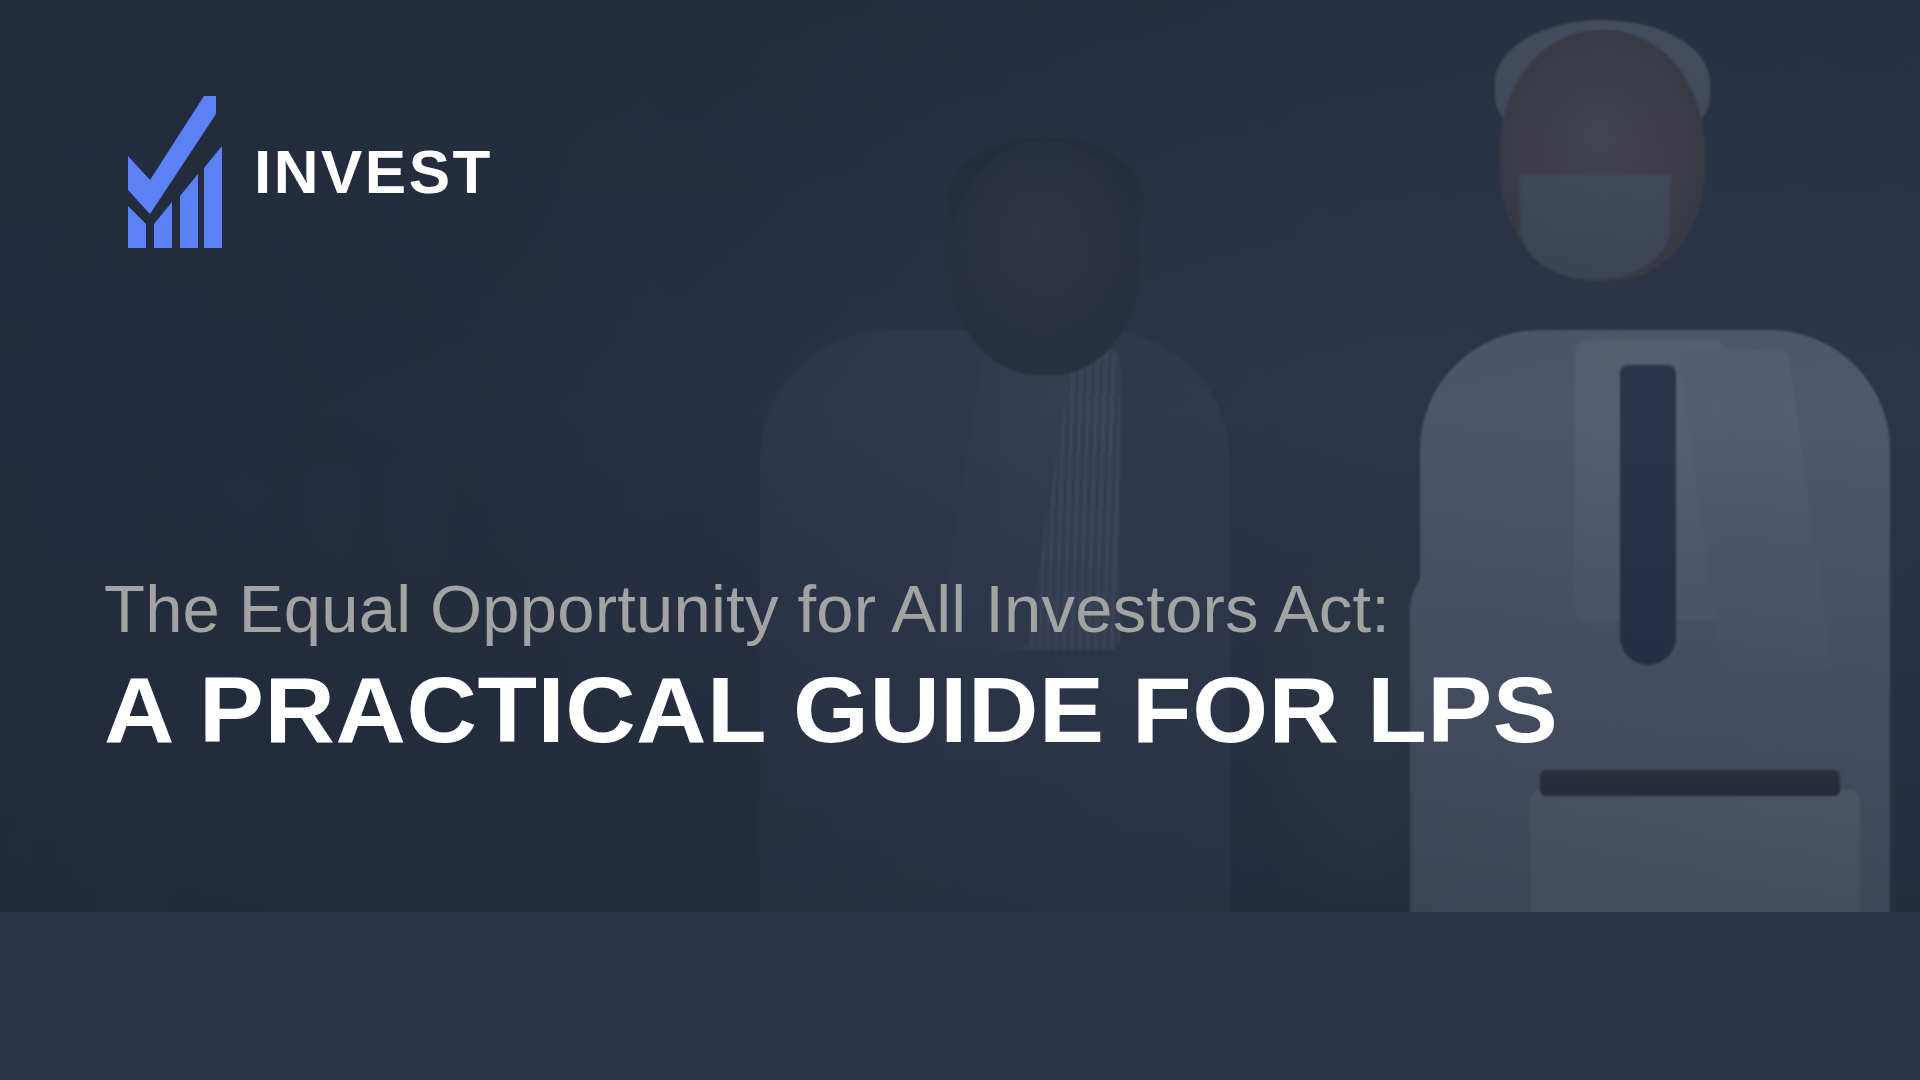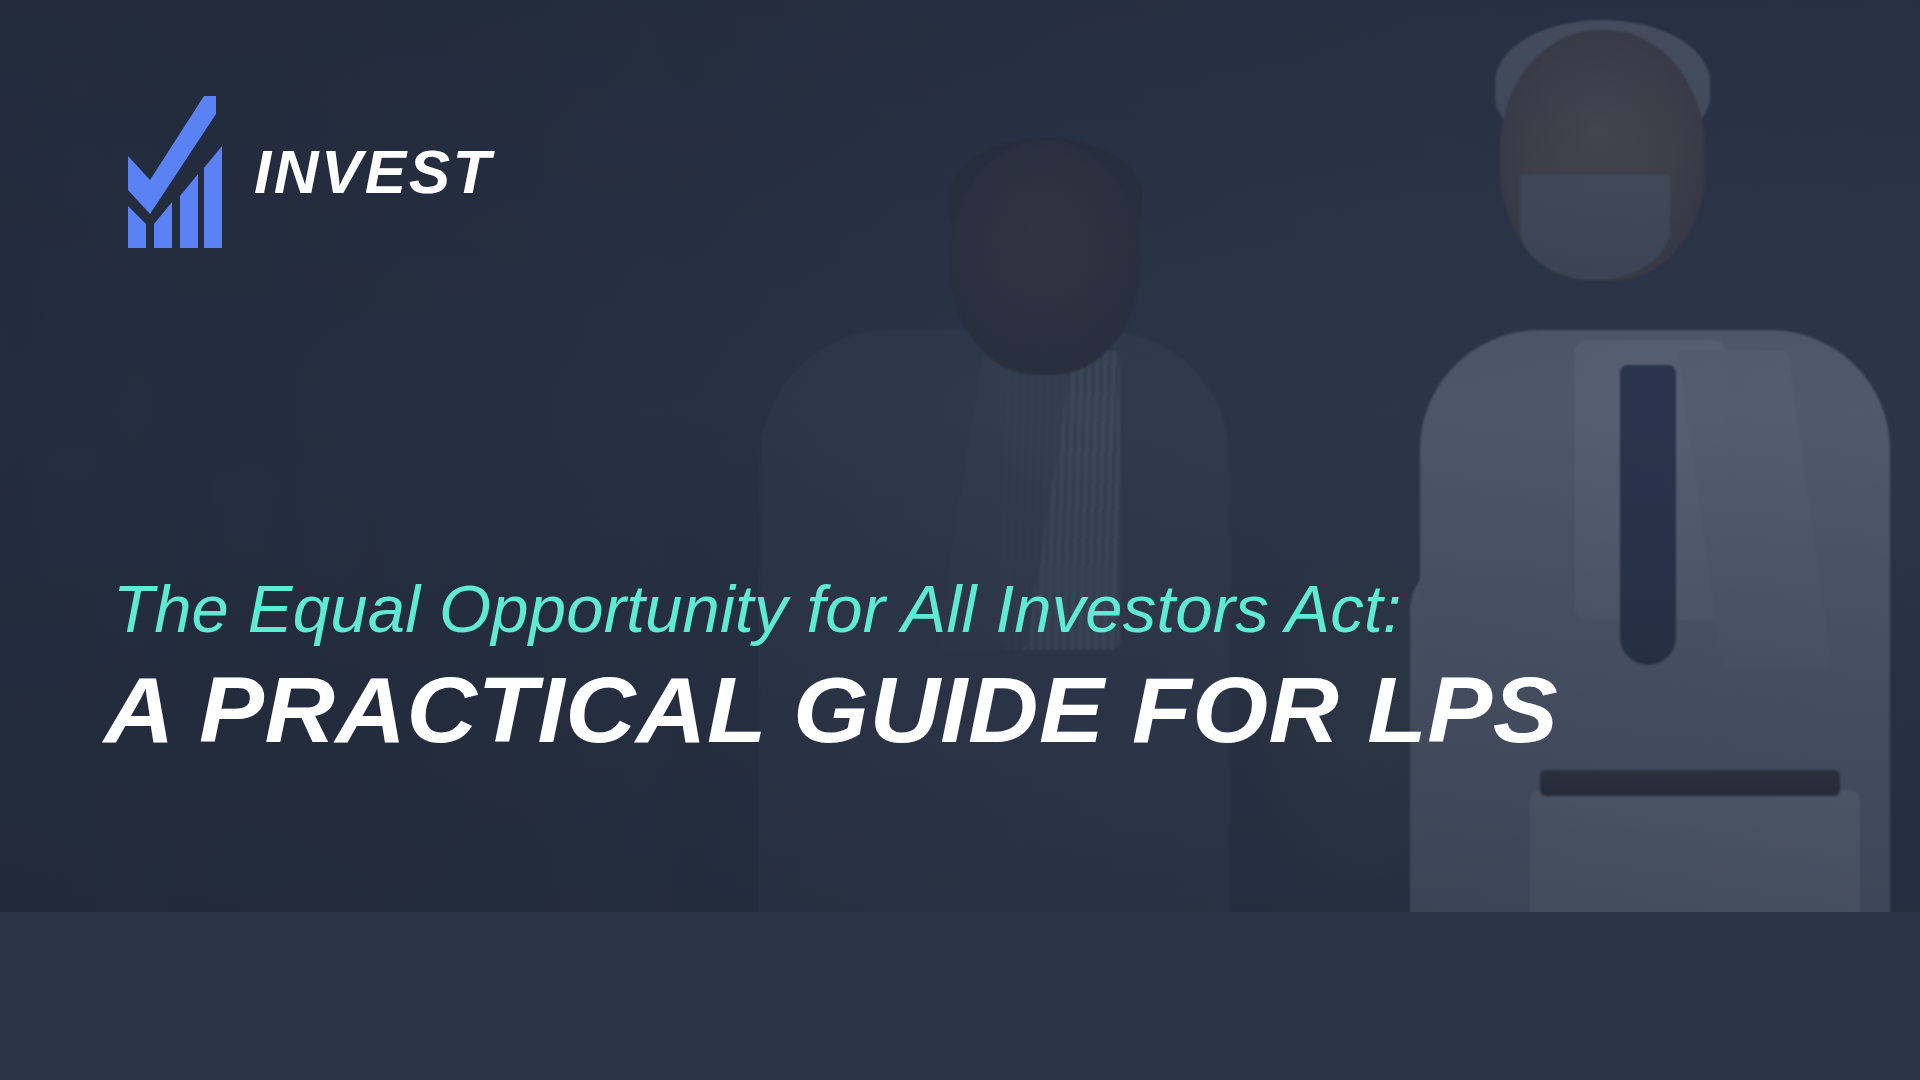--- a/index.html
+++ b/index.html
@@ -8,21 +8,20 @@
     overflow:hidden;
     background:#2b3446;
     font-family:"Liberation Sans", sans-serif;
   }
 
   .hero {
     position:relative;
     width:1920px; height:912px;
     overflow:hidden;
     background:#2d real;
-    font-style:italic;
   }
 
   
   .photo {
     position:absolute; inset:0;
     background:
       
       radial-gradient(120% 100% at 50% 40%, rgba(255,255,255,0.05) 0%, rgba(0,0,0,0.18) 75%),
       
       linear-gradient(180deg,#39414f 0%,#333c4b 40%,#2c3442 100%);
@@ -169,28 +168,27 @@
     color:#ffffff;
     font-size:62px;
     font-weight:bold;
     letter-spacing:2.5px;
     font-family:"Liberation Sans", sans-serif;
   }
 
   .headline-block { position:absolute; left:104px; bottom:150px; width:1730px; }
 
   .title-line {
-    color:#5eead4;
+    color:#a3a3a3;
     font-size:67px;
     font-weight:400;
     letter-spacing:0.2px;
     line-height:1.08;
     white-space:nowrap;
     font-family:"Liberation Sans", sans-serif;
-    margin-left:9px;
   }
   .subtitle-line {
     color:#ffffff;
     font-size:92px;
     font-weight:bold;
     letter-spacing:0.5px;
     line-height:1.12;
     margin-top:14px;
     white-space:nowrap;
     transform:scaleX(1.06);

